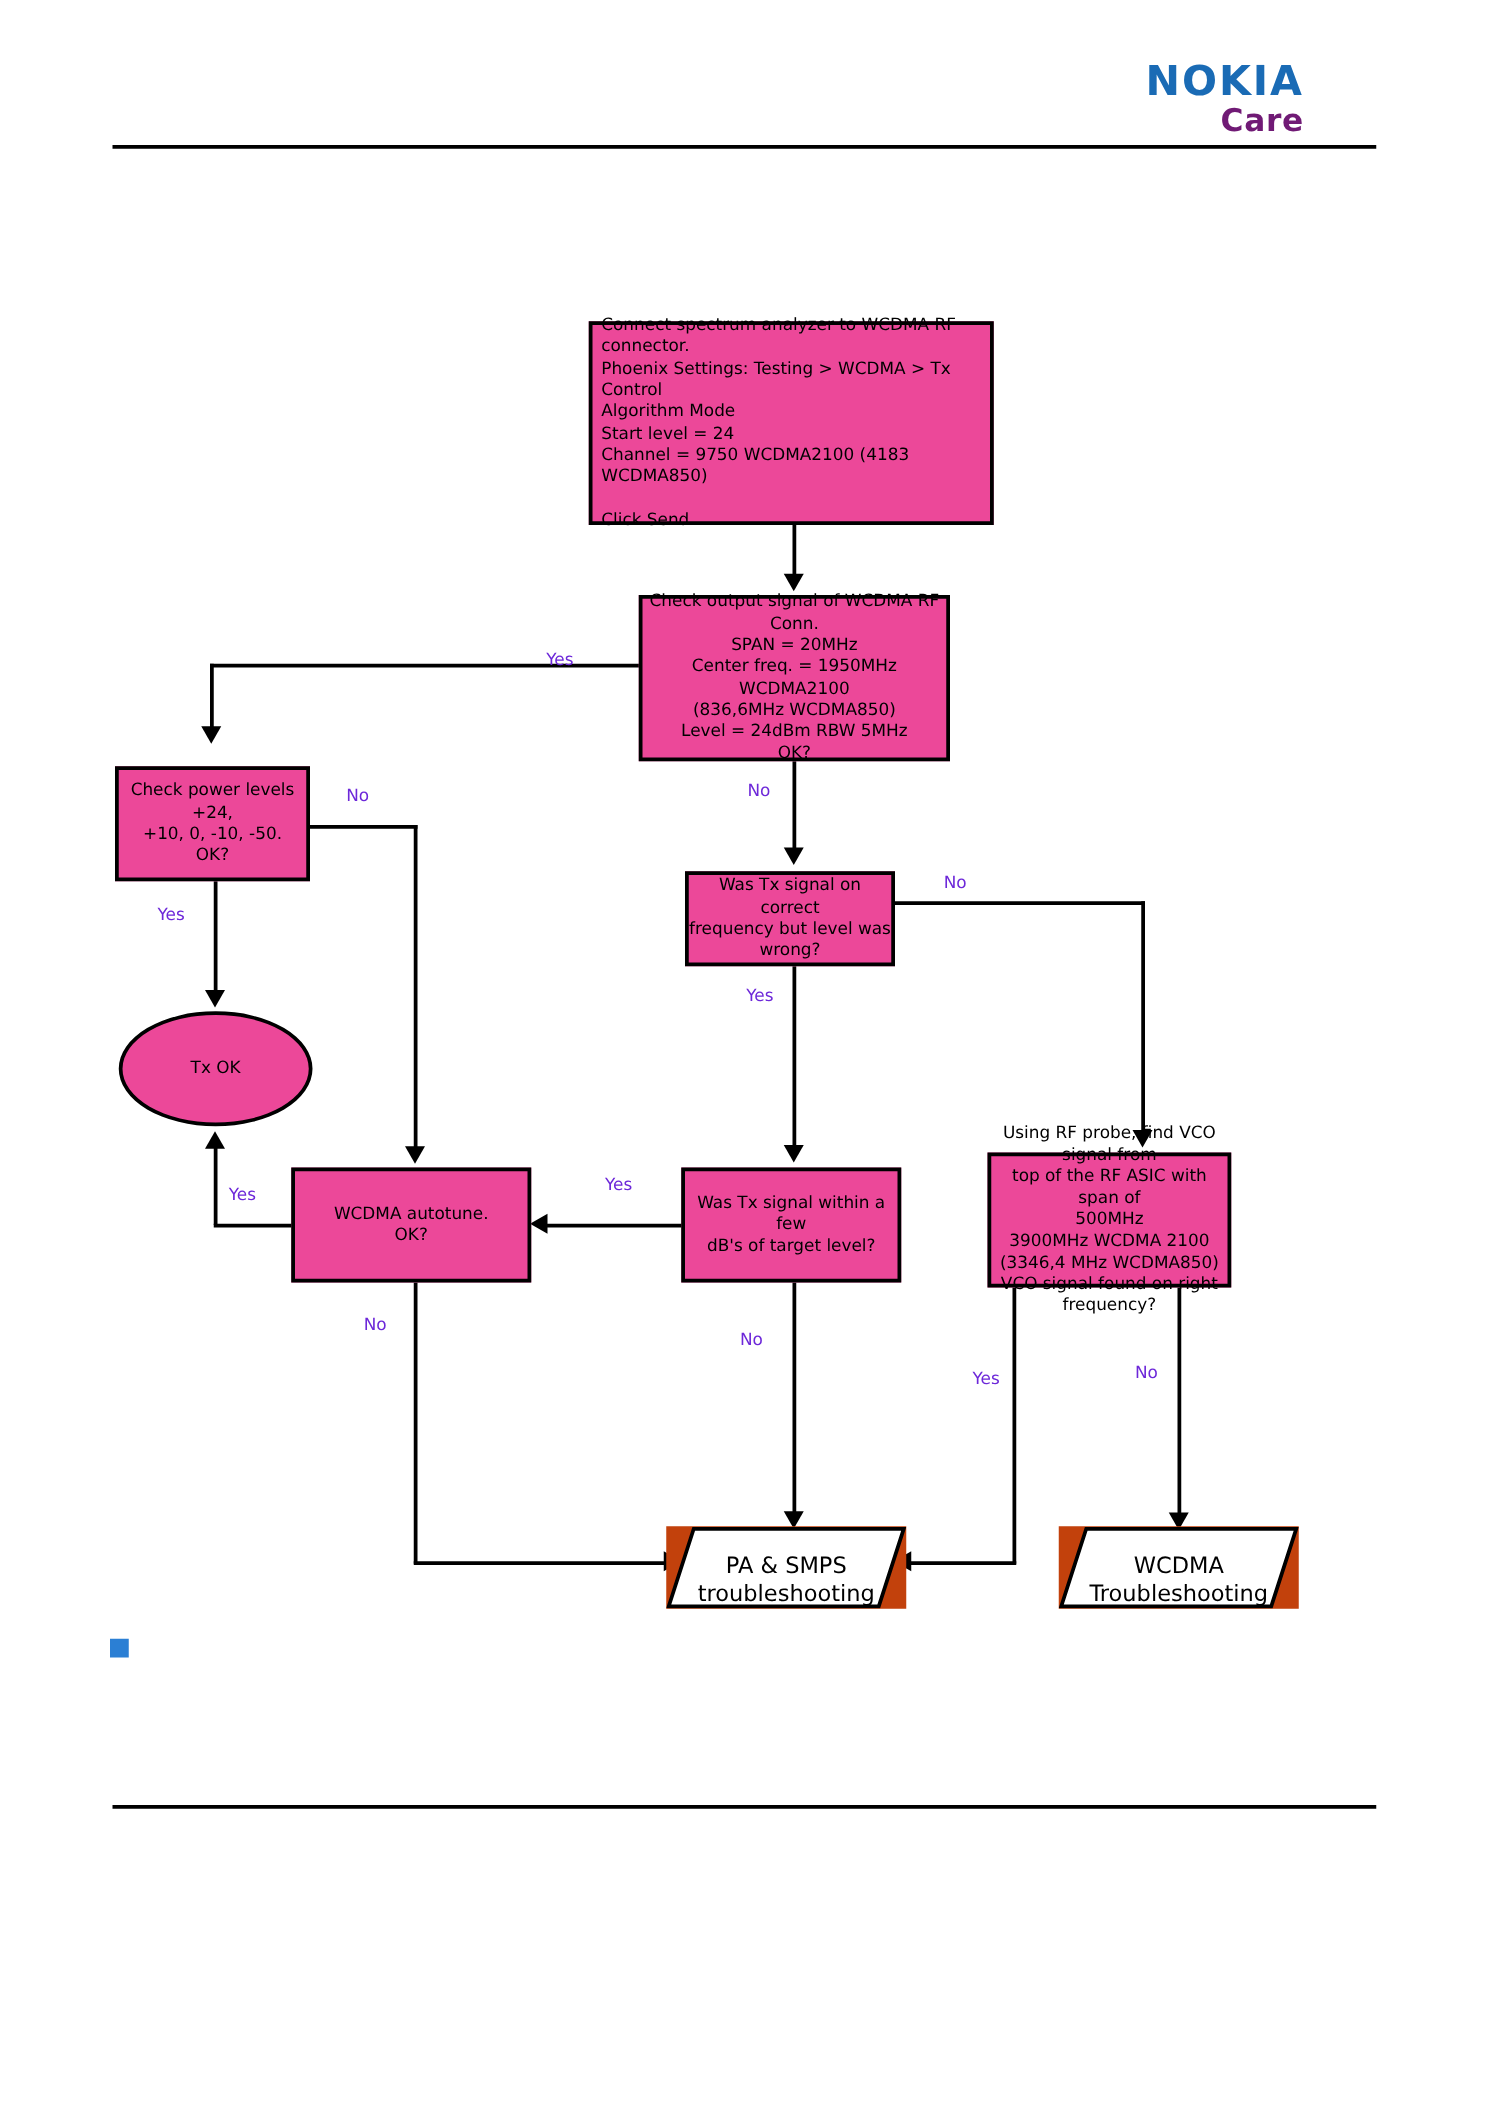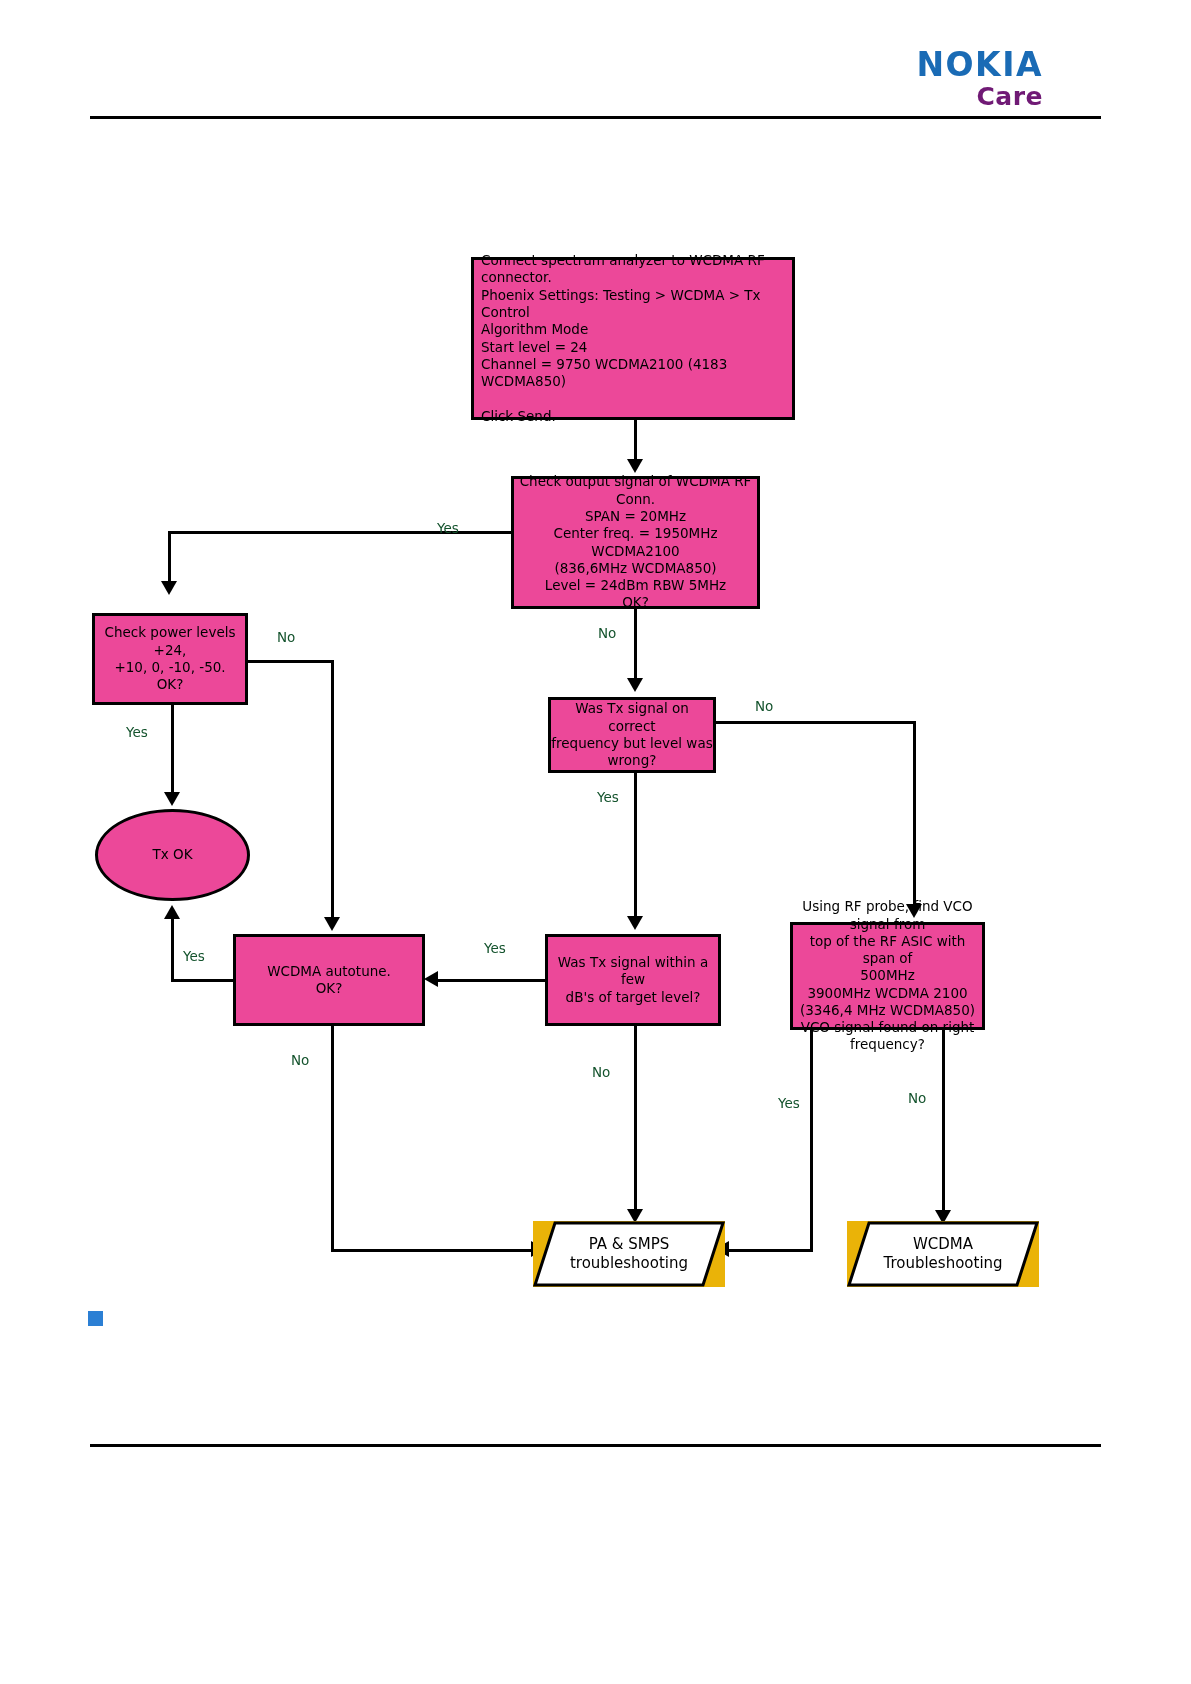--- a/index.html
+++ b/index.html
@@ -97,26 +97,26 @@
     padding-left: 7px;
   }
 
   .ellipse {
     border-radius: 50%;
   }
 
   .para {
     position: absolute;
     box-sizing: border-box;
-    background: #eab308;
-    font-family: "DejaVu Sans", sans-serif;
-    font-size: 15px;
+    background: #c2410c;
+    font-family: "DejaVu Sans", sans-serif;
+    font-size: 18px;
     line-height: 1.28;
     display: flex;
-    align-items: center;
+    align-items: flex-end;
     justify-content: center;
     text-align: center;
     white-space: pre-line;
     z-index: 3;
   }
   .para svg {
     position: absolute;
     left: 0;
     top: 0;
     z-index: -1;
@@ -155,21 +155,21 @@
   .arrow-right {
     border-top: 8px solid transparent;
     border-bottom: 8px solid transparent;
     border-left: 14px solid #000000;
   }
 
   .edge-label {
     position: absolute;
     font-family: "DejaVu Sans", sans-serif;
     font-size: 13.5px;
-    color: #14532d;
+    color: #6d28d9;
     background: transparent;
     z-index: 4;
     white-space: nowrap;
   }
 </style>
 </head>
 <body>
 
 <div id="page">
 

